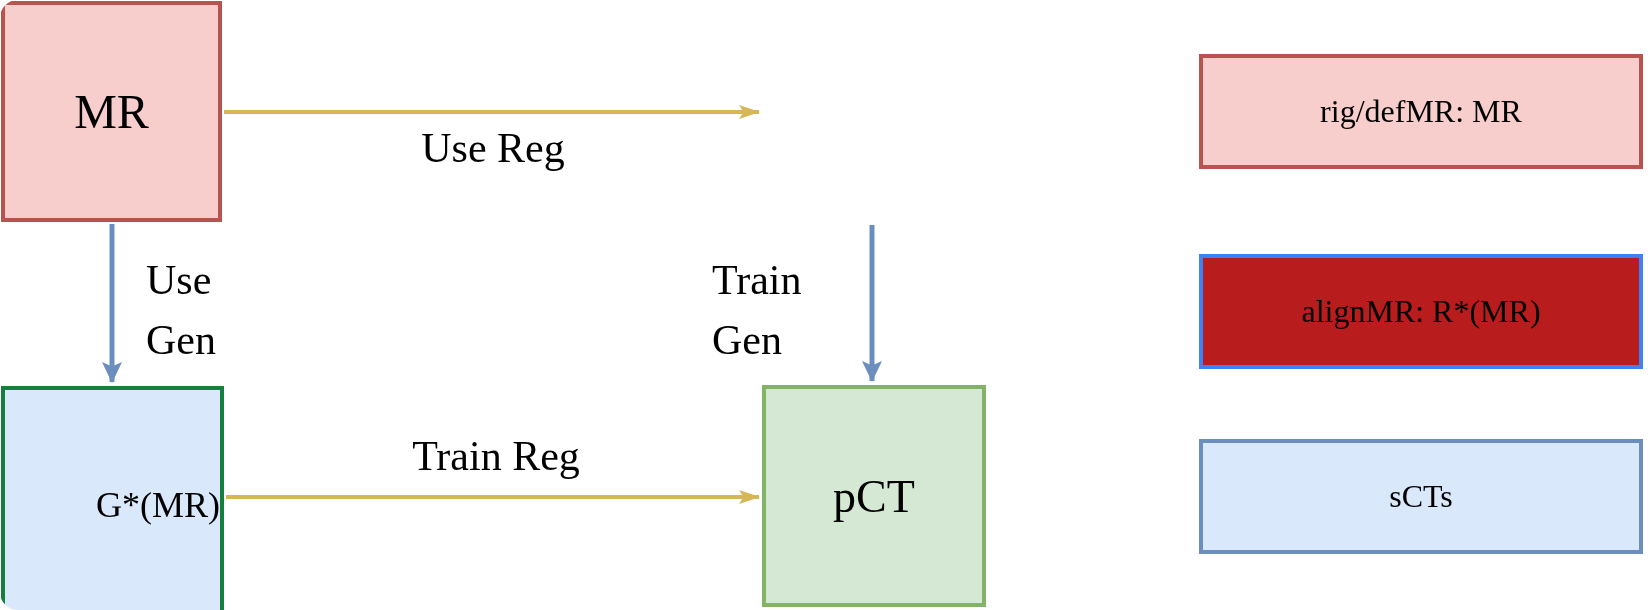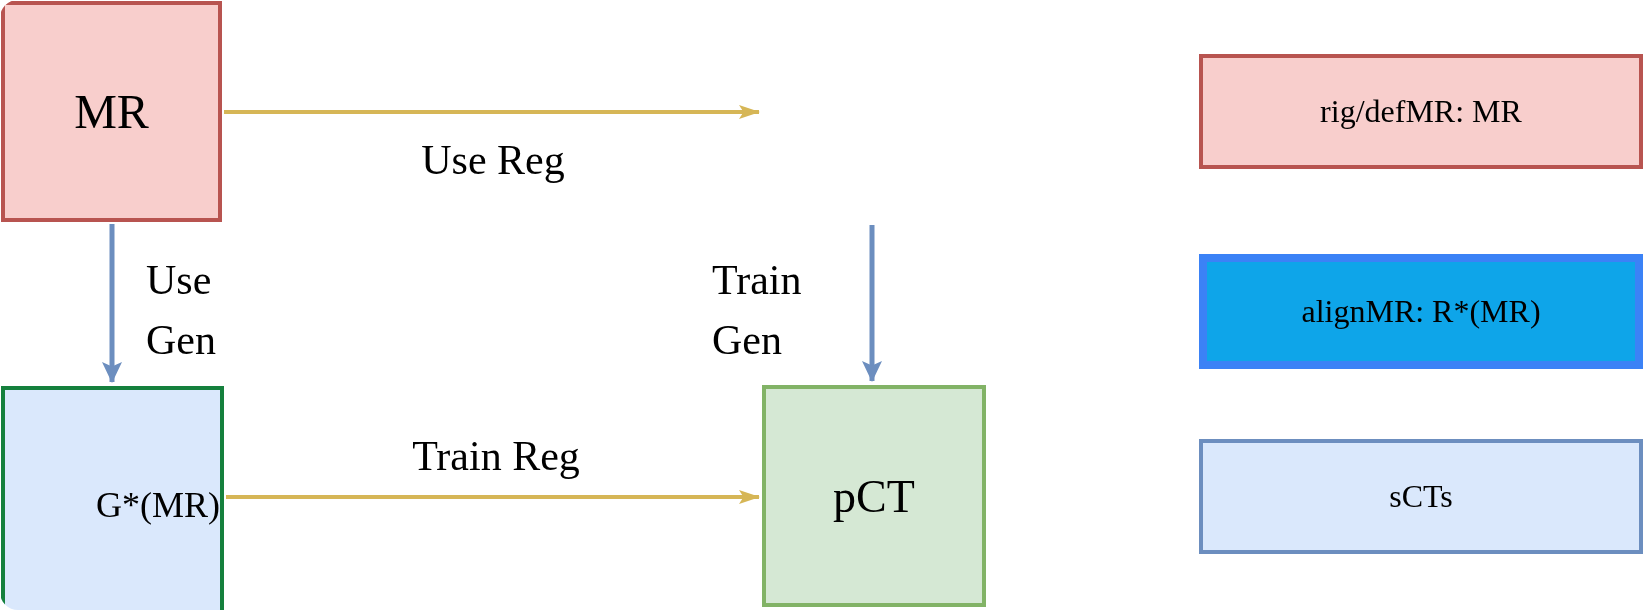--- a/index.html
+++ b/index.html
@@ -52,30 +52,30 @@
     left: 1199px;
     width: 444px;
     height: 115px;
     display: flex;
     align-items: center;
     justify-content: center;
     text-align: center;
     font-size: 32px;
   }
   .legend-red    { top: 54px;  background: #F8CECC; border: 4px solid #B85450; }
-  .legend-yellow { top: 254px; background: #0ea5e9; border: 8px solid #3b82f6; }
+  .legend-yellow { top: 254px; background: #b91c1c; border: 4px solid #3b82f6; }
   .legend-blue   { top: 439px; background: #DAE8FC; border: 4px solid #6C8EBF; }
 
   .edge-label {
     position: absolute;
     font-size: 42px;
     line-height: 60px;
     white-space: pre-line;
   }
-  .lbl-use-reg   { left: 343px; top: 130px; width: 300px; text-align: center; }
+  .lbl-use-reg   { left: 343px; top: 118px; width: 300px; text-align: center; }
   .lbl-use-gen   { left: 146px; top: 250px; width: 110px; text-align: left; }
   .lbl-train-gen { left: 712px; top: 250px; width: 150px; text-align: left; }
   .lbl-train-reg { left: 346px; top: 426px; width: 300px; text-align: center; }
 
   svg.arrows {
     position: absolute;
     left: 0; top: 0;
     width: 1650px;
     height: 610px;
     pointer-events: none;

